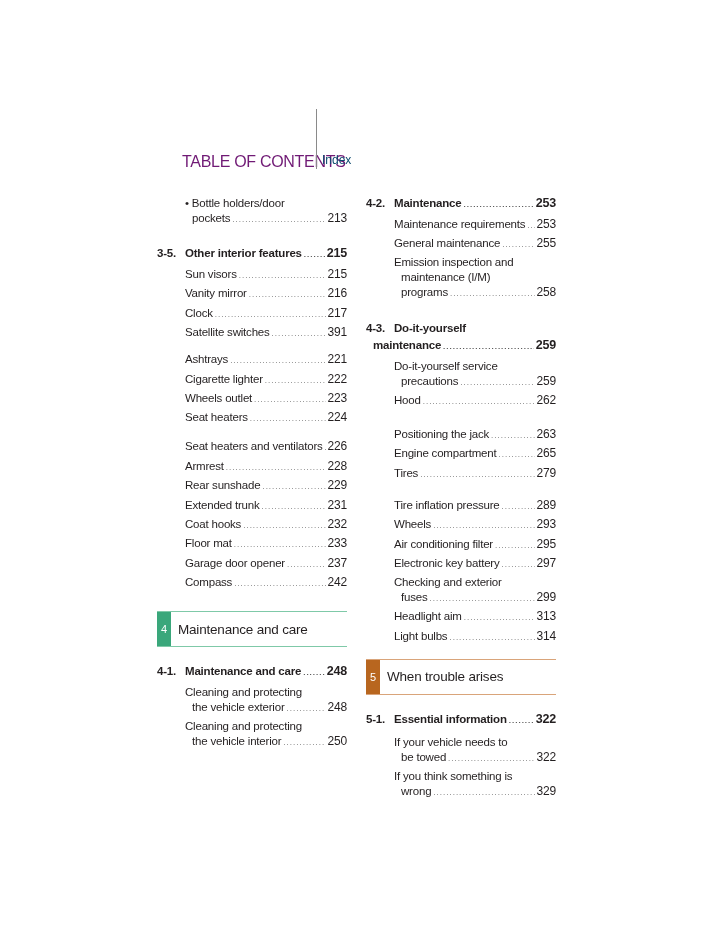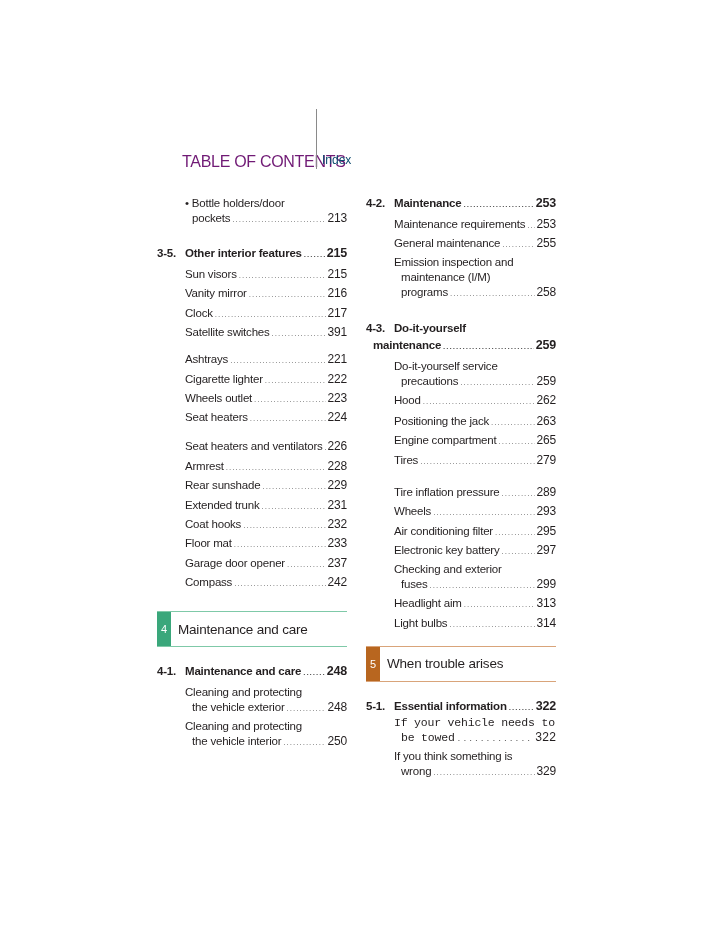--- a/index.html
+++ b/index.html
@@ -253,21 +253,21 @@
   </div>
   <div class="entry sub" style="margin-top:5px; margin-bottom:3px;">
     <div>Do-it-yourself service</div>
     <div class="row cont">
         <span class="t">precautions</span>
         <span class="dots"></span>
         <span class="p">259</span>
       </div>
   </div>
   <div id="list-4-3">
-      <div class="entry sub" style="margin-bottom: 5px;">
+      <div class="entry sub" style="margin-bottom: 18px;">
         <div class="row">
           <span class="t">Hood</span>
           <span class="dots"></span>
           <span class="p">262</span>
         </div>
       </div>
       <div class="entry sub" style="margin-bottom: 3.4px;">
         <div class="row">
           <span class="t">Positioning the jack</span>
           <span class="dots"></span>
@@ -348,21 +348,21 @@
   </div>
 
   <div class="entry sect" style="margin-top:17px;">
     <span class="num">5-1.</span>
     <div class="body row">
         <span class="t">Essential information</span>
         <span class="dots"></span>
         <span class="p">322</span>
       </div>
   </div>
-  <div class="entry sub" style="margin-top:0;font-family:Liberation Mono, monospace;">
+  <div class="entry sub" style="margin-top:7px;">
     <div>If your vehicle needs to</div>
     <div class="row cont">
         <span class="t">be towed</span>
         <span class="dots"></span>
         <span class="p">322</span>
       </div>
   </div>
   <div class="entry sub" style="margin-top:3px;">
     <div>If you think something is</div>
     <div class="row cont">

